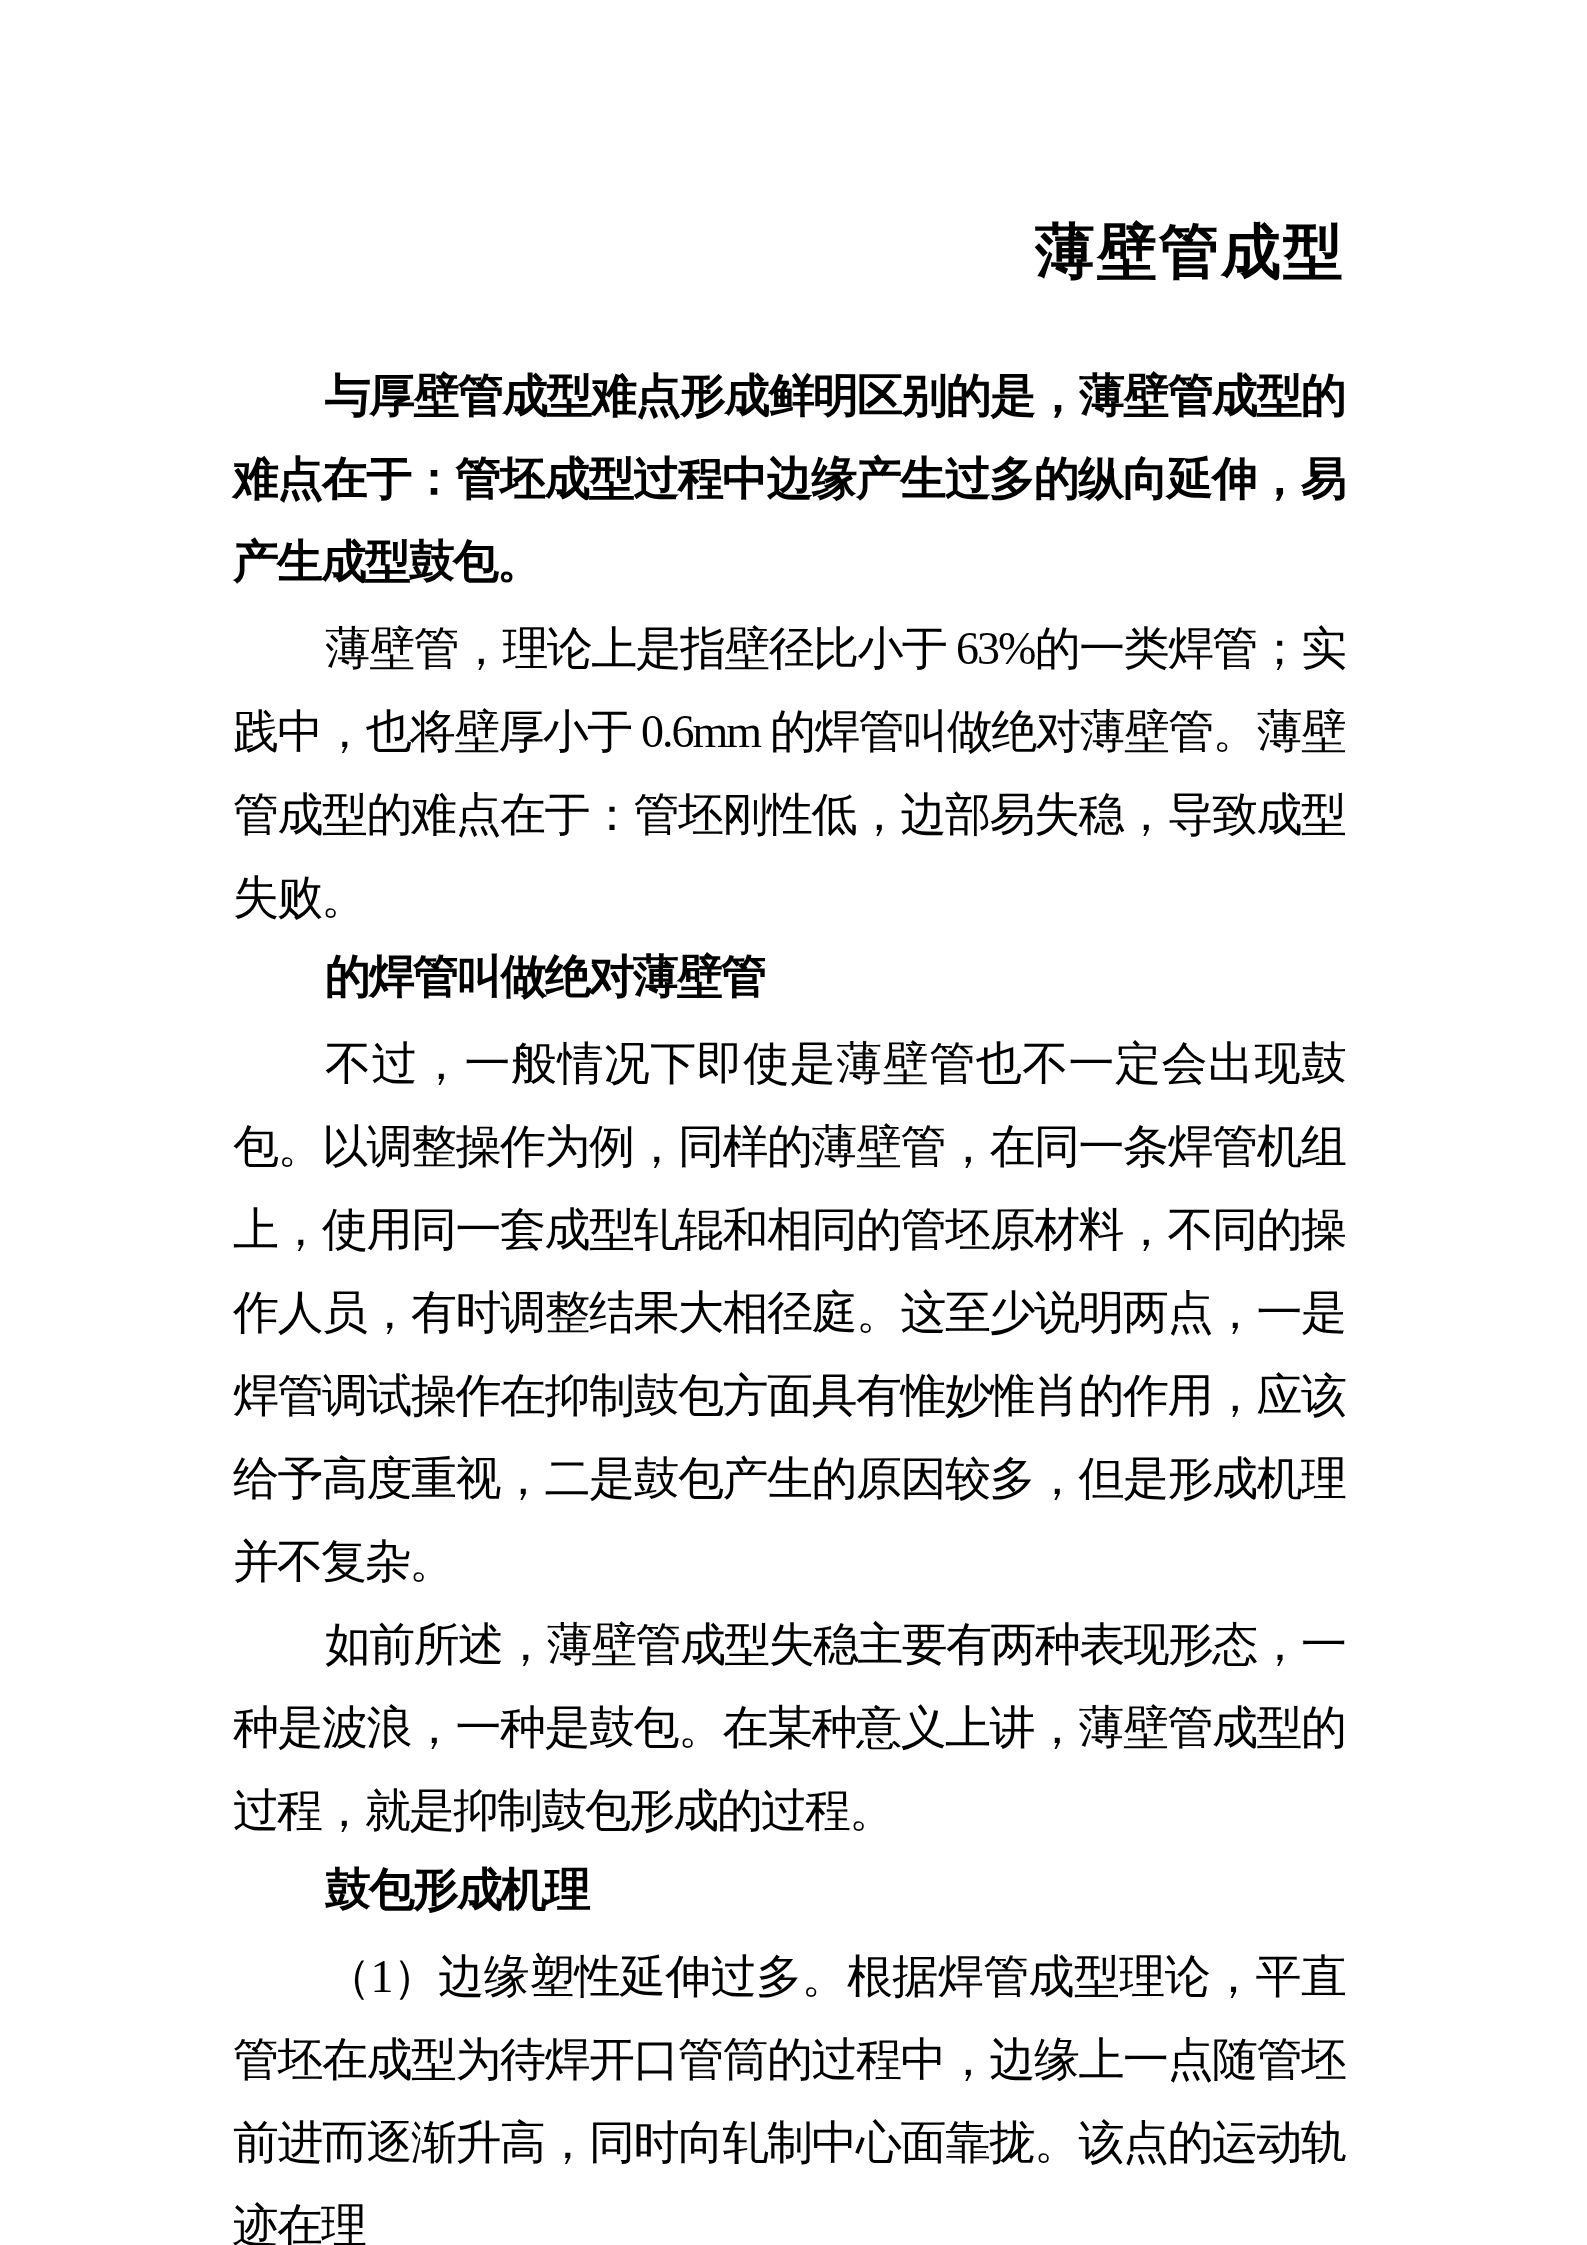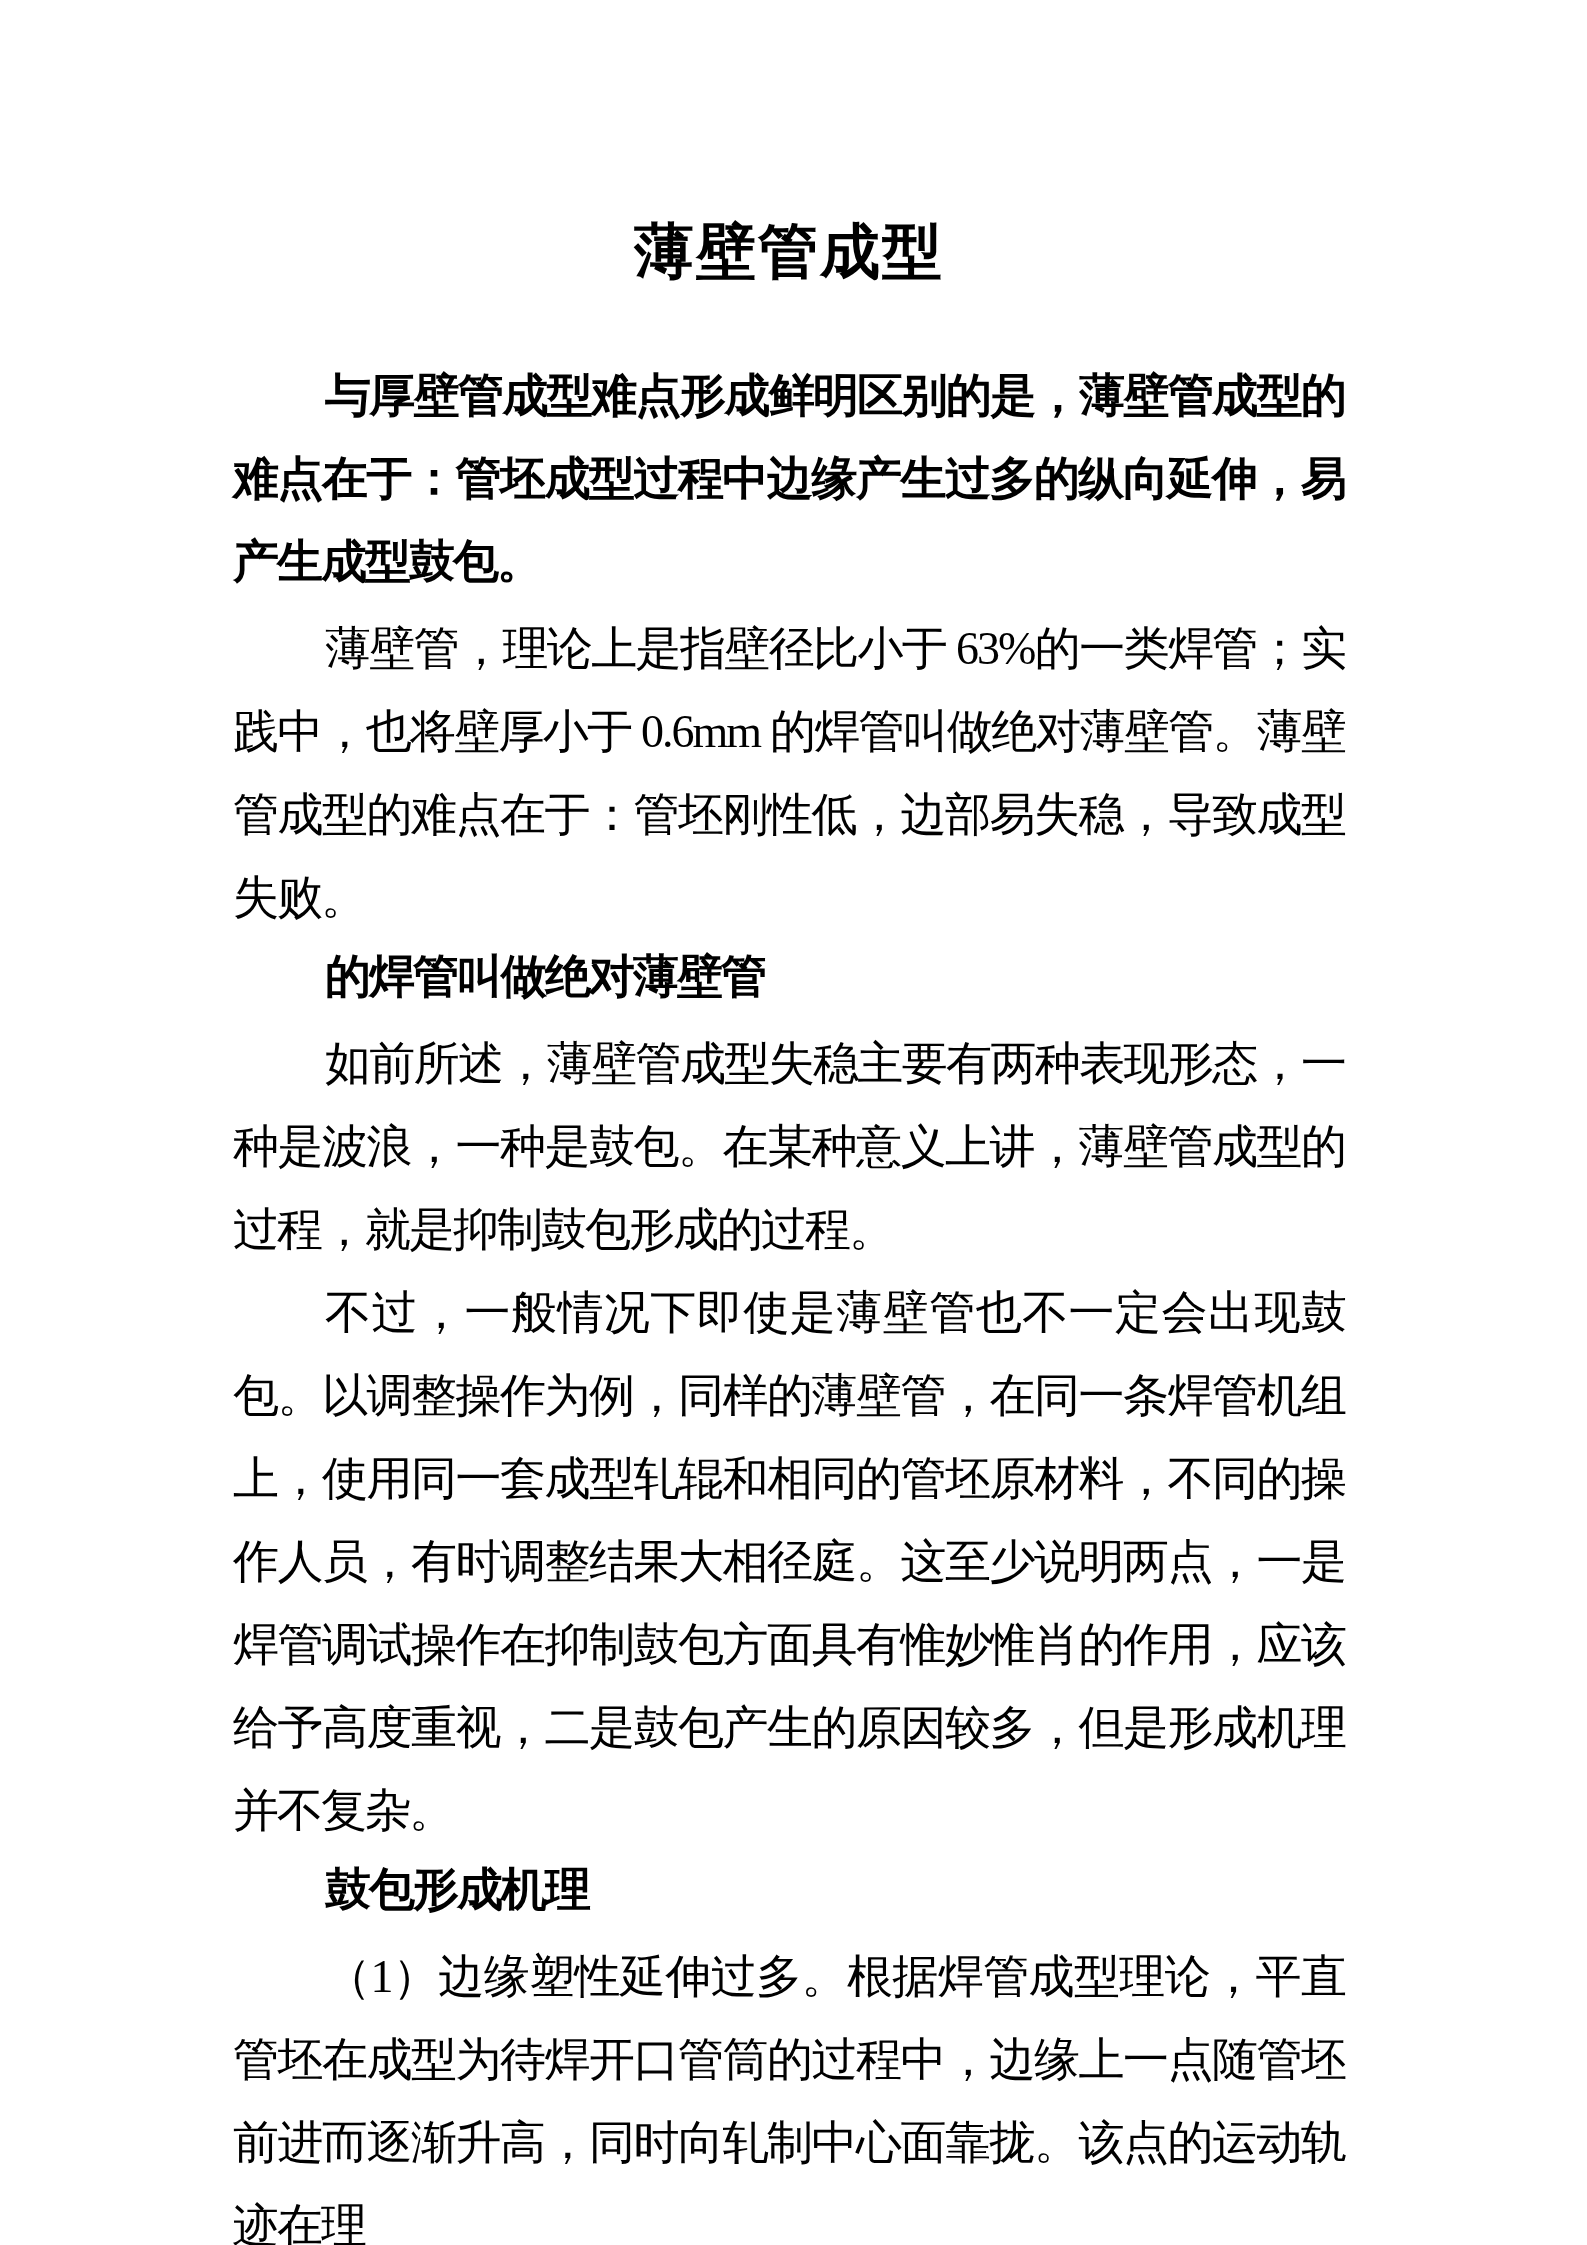--- a/index.html
+++ b/index.html
@@ -16,21 +16,21 @@
     padding: 222px 242px 0 233px;
     font-family: "Liberation Serif", serif;
     color: #000000;
     overflow: hidden;
   }
   .doc-title {
     margin: 0 0 76px 0;
     font-size: 60px;
     line-height: 60px;
     font-weight: bold;
-    text-align: center;
+    text-align: right;
     letter-spacing: 2px;
     color: #000000;
   }
   .block {
     margin: 0;
     font-size: 46px;
     line-height: 83px;
     text-align: justify;
     text-justify: inter-ideograph;
     text-indent: 2em;
@@ -49,18 +49,18 @@
 </style>
 </head>
 <body>
 
 <div class="page">
   <h1 class="doc-title">薄壁管成型</h1>
   <div id="doc-body">
       <p class="block para bold">与厚壁管成型难点形成鲜明区别的是，薄壁管成型的难点在于：管坯成型过程中边缘产生过多的纵向延伸，易产生成型鼓包。</p>
       <p class="block para">薄壁管，理论上是指壁径比小于 63%的一类焊管；实践中，也将壁厚小于 0.6mm 的焊管叫做绝对薄壁管。薄壁管成型的难点在于：管坯刚性低，边部易失稳，导致成型失败。</p>
       <h2 class="block heading bold">的焊管叫做绝对薄壁管</h2>
+      <p class="block para">不过，一般情况下即使是薄壁管也不一定会出现鼓包。以调整操作为例，同样的薄壁管，在同一条焊管机组上，使用同一套成型轧辊和相同的管坯原材料，不同的操作人员，有时调整结果大相径庭。这至少说明两点，一是焊管调试操作在抑制鼓包方面具有惟妙惟肖的作用，应该给予高度重视，二是鼓包产生的原因较多，但是形成机理并不复杂。</p>
       <p class="block para">如前所述，薄壁管成型失稳主要有两种表现形态，一种是波浪，一种是鼓包。在某种意义上讲，薄壁管成型的过程，就是抑制鼓包形成的过程。</p>
-      <p class="block para">不过，一般情况下即使是薄壁管也不一定会出现鼓包。以调整操作为例，同样的薄壁管，在同一条焊管机组上，使用同一套成型轧辊和相同的管坯原材料，不同的操作人员，有时调整结果大相径庭。这至少说明两点，一是焊管调试操作在抑制鼓包方面具有惟妙惟肖的作用，应该给予高度重视，二是鼓包产生的原因较多，但是形成机理并不复杂。</p>
       <h2 class="block heading bold">鼓包形成机理</h2>
       <p class="block para">（1）边缘塑性延伸过多。根据焊管成型理论，平直管坯在成型为待焊开口管筒的过程中，边缘上一点随管坯前进而逐渐升高，同时向轧制中心面靠拢。该点的运动轨迹在理</p>
     </div>
 </div>
 
 </body></html>

